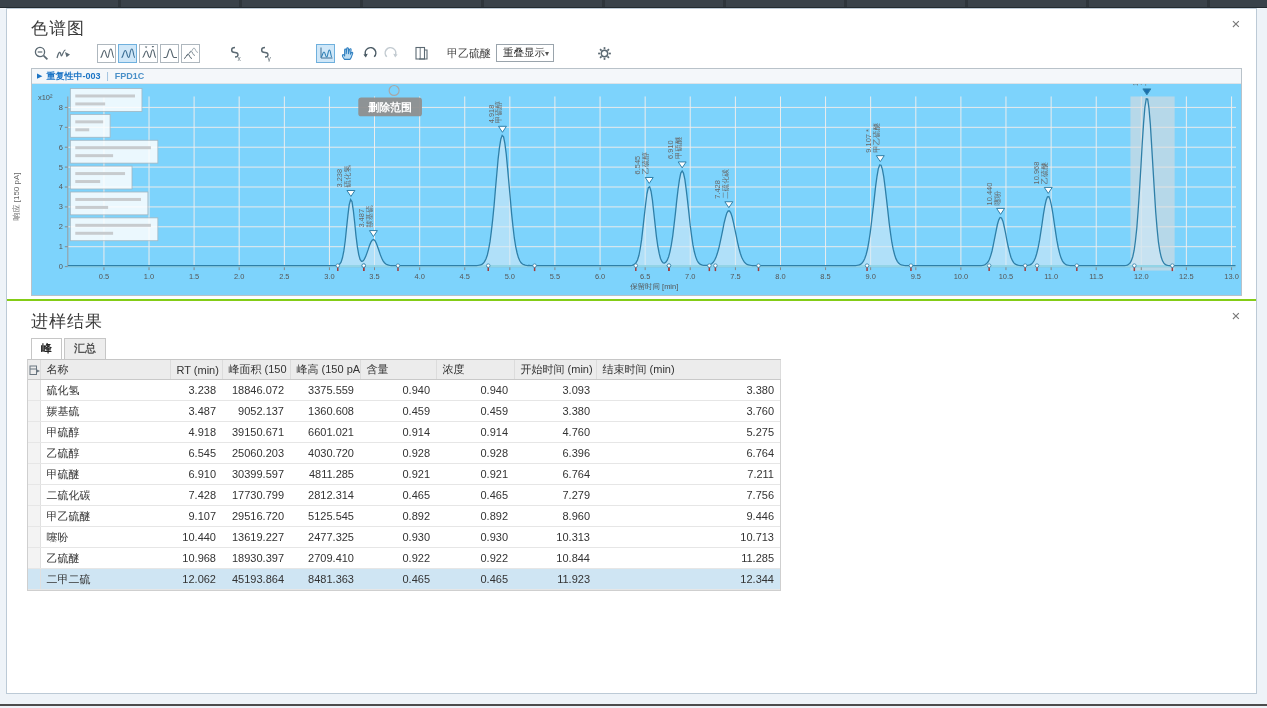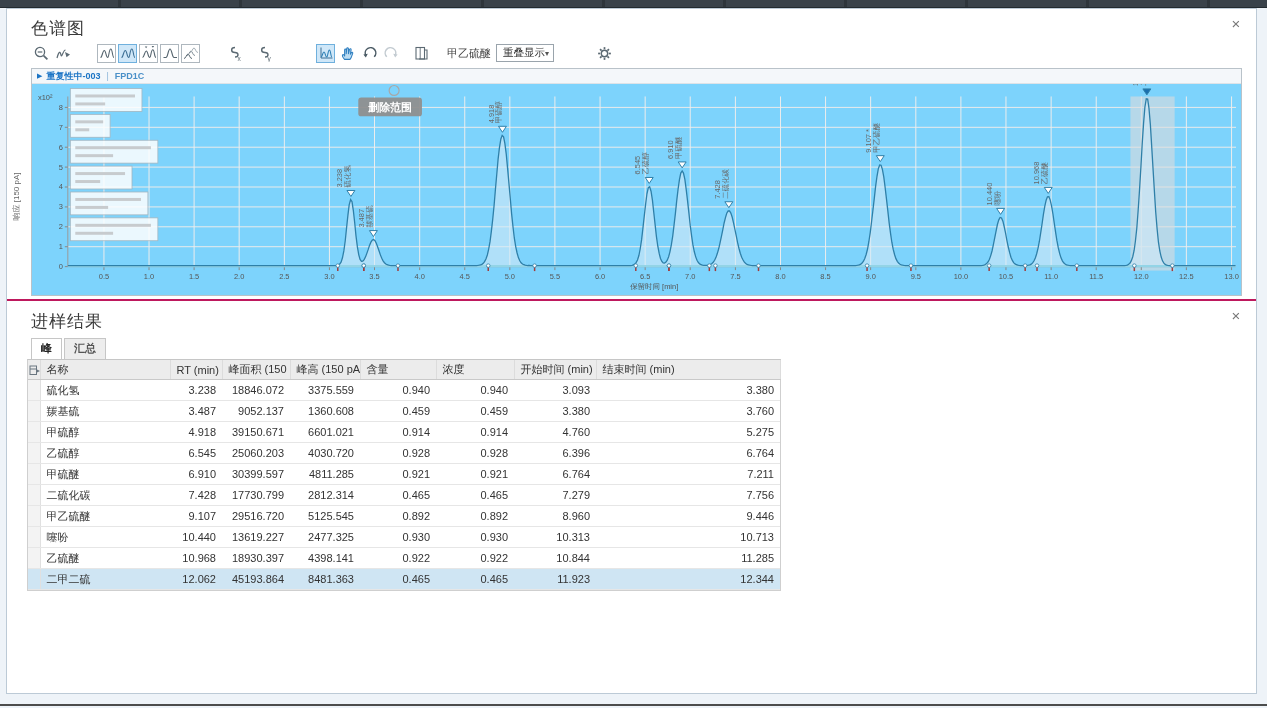--- a/index.html
+++ b/index.html
@@ -44,21 +44,21 @@
 
   .plot-frame{margin-top:3px;border:1px solid #b9c2c9;height:226px;box-sizing:content-box;background:#7dd3fc;}
   .signal-bar{height:14px;background:#f4f7fa;border-bottom:1px solid #dde3e8;
     display:flex;align-items:center;padding-left:5px;font-size:9px;color:#1b74c5;font-weight:bold;gap:4px;}
   .signal-bar .play{font-size:7px;color:#1b74c5;}
   .signal-bar .sig-sep{color:#8ab4d8;font-weight:normal;margin:0 2px;}
   .signal-bar .sig-det{color:#4a90c8;}
 
   
   .results-panel{flex:1;min-height:0;position:relative;box-sizing:border-box;
-    padding:9px 14px 0 24px;border-top:2px solid #be185d;}
+    padding:9px 14px 0 24px;border-top:2px solid #84cc16;}
   .tabs{display:flex;margin-top:5px;}
   .tab{font-size:11px;color:#555;background:#ededed;border:1px solid #c6c6c6;border-bottom:none;
     padding:2px 9px 3px 9px;margin-right:2px;font-weight:bold;}
   .tab.active{background:#fff;color:#222;font-weight:bold;}
   .table-wrap{margin-left:-4px;width:752px;border:1px solid #cfcfcf;border-top:1px solid #c6c6c6;box-sizing:content-box;}
   table{border-collapse:collapse;table-layout:fixed;width:752px;font-size:11px;color:#333;}
   th{background:#ececec;font-weight:normal;text-align:left;padding:2px 6px;height:13px;
     border-bottom:1px solid #c9c9c9;border-right:1px solid #dcdcdc;overflow:hidden;white-space:nowrap;}
   th.th-rt{text-align:right;}
   th .sort{font-size:8px;color:#666;margin-left:3px;}
@@ -585,21 +585,21 @@
               <td class="num">0.930</td>
               <td class="num">0.930</td>
               <td class="num">10.313</td>
               <td class="num">10.713</td>
             </tr>
             <tr class="row">
               <td class="rowhead"></td>
               <td class="name">乙硫醚</td>
               <td class="num">10.968</td>
               <td class="num">18930.397</td>
-              <td class="num">4398.141</td>
+              <td class="num">2709.410</td>
               <td class="num">0.922</td>
               <td class="num">0.922</td>
               <td class="num">10.844</td>
               <td class="num">11.285</td>
             </tr>
             <tr class="row selected">
               <td class="rowhead"></td>
               <td class="name">二甲二硫</td>
               <td class="num">12.062</td>
               <td class="num">45193.864</td>

